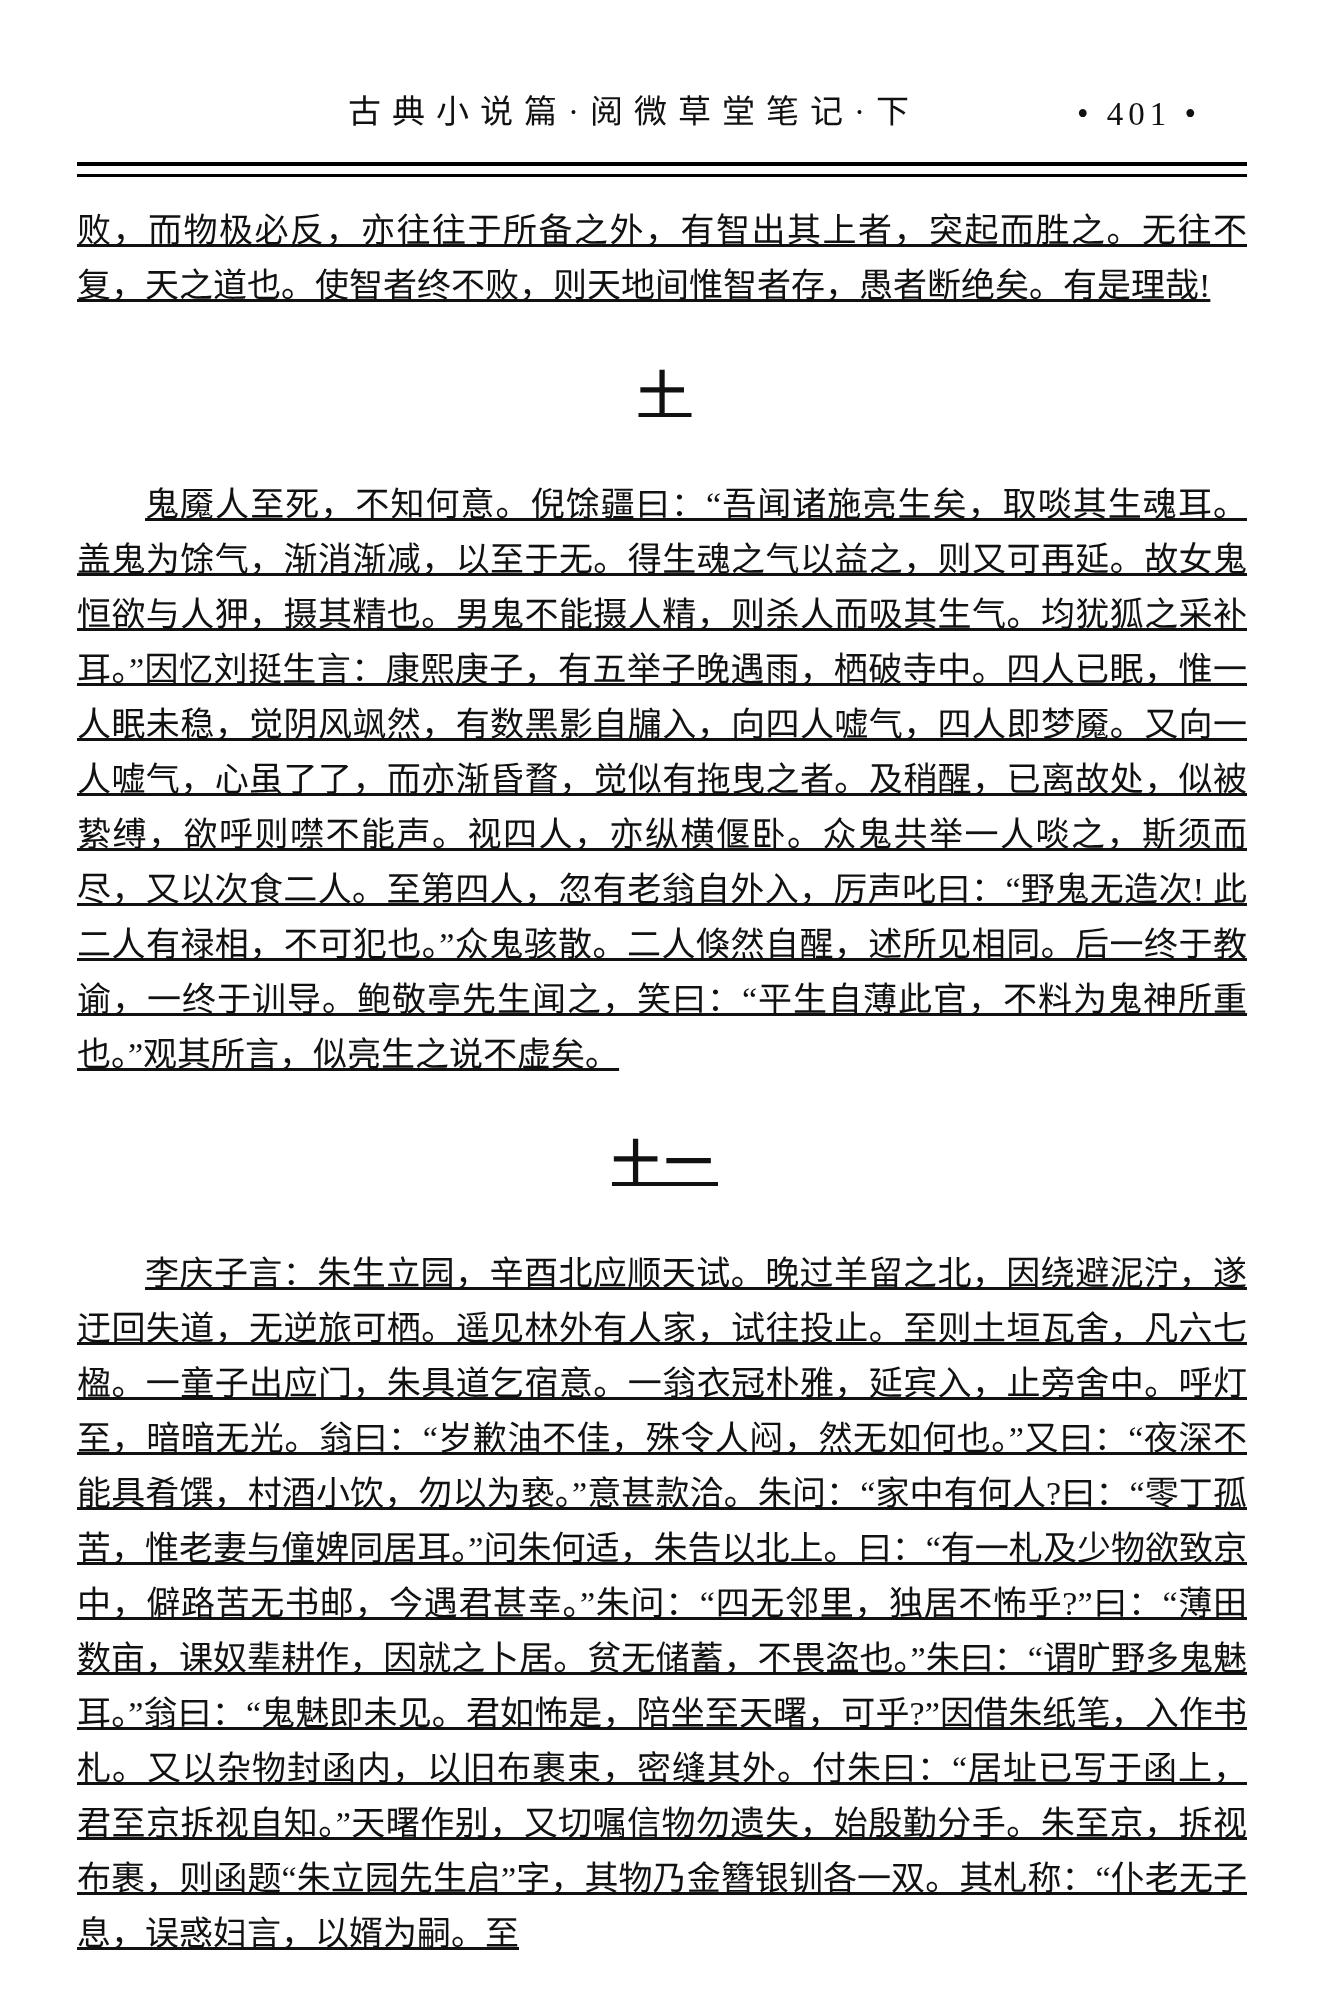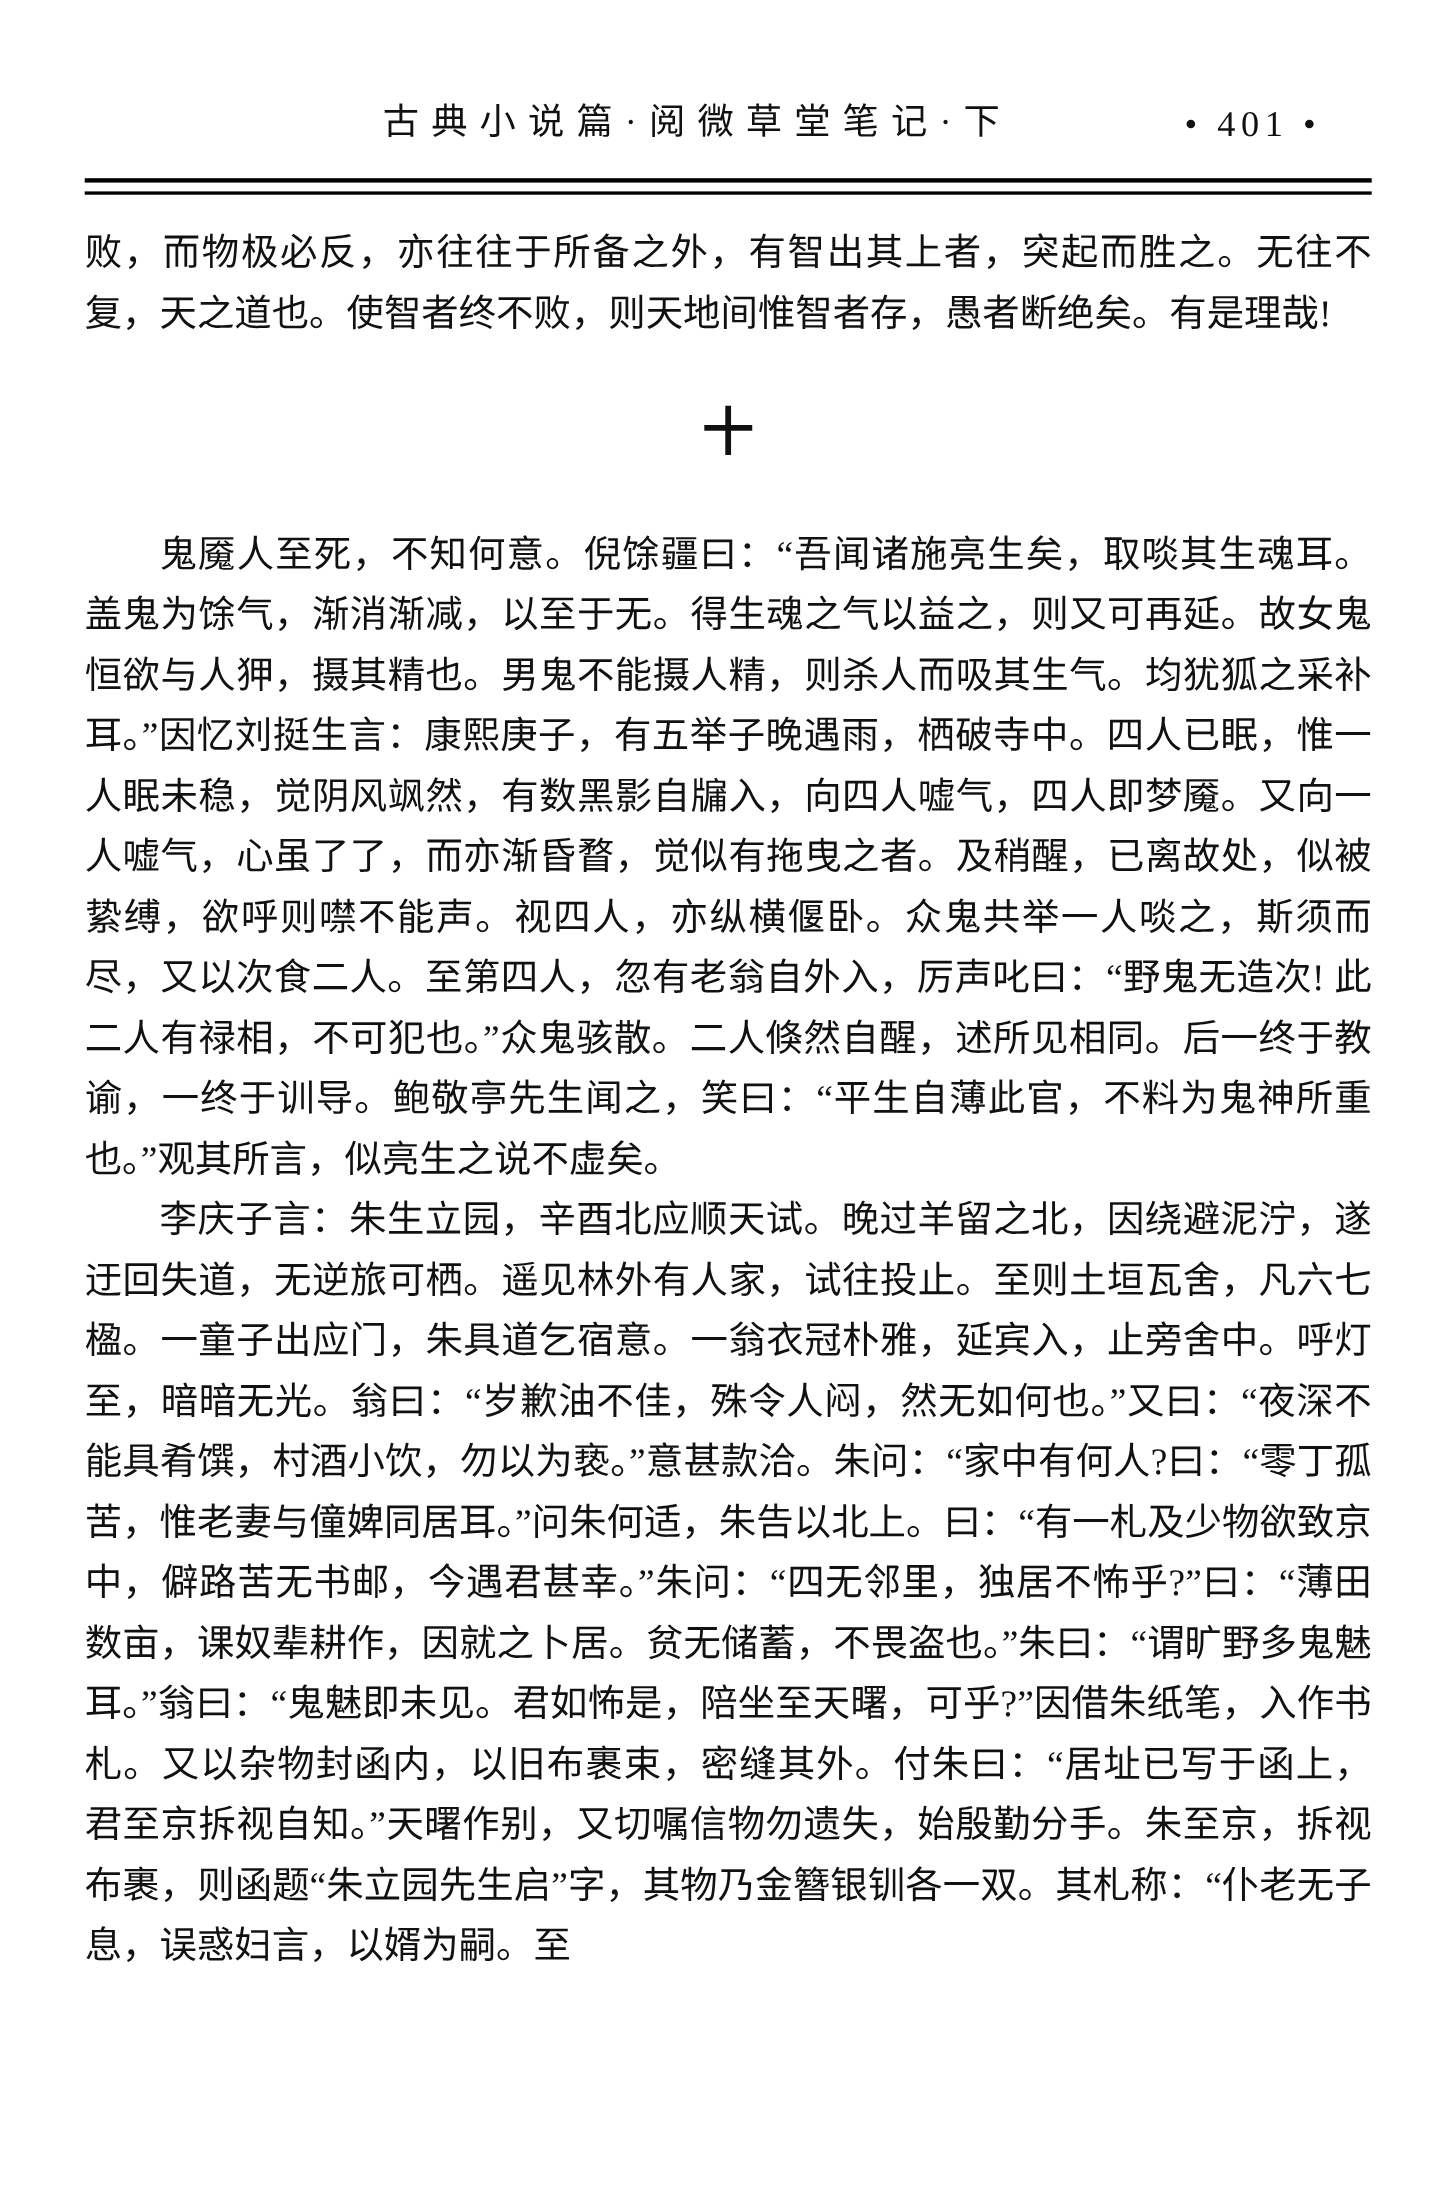--- a/index.html
+++ b/index.html
@@ -43,20 +43,21 @@
     white-space: nowrap;
   }
   .header-rule {
     margin-top: 20px;
     height: 8px;
     border-top: 4px solid #000000;
     border-bottom: 3px solid #000000;
   }
   main {
     margin-top: 26px;
+    text-decoration: underline;
   }
   .para {
     margin: 0;
     font-size: 34px;
     line-height: 55px;
     text-align: justify;
     text-justify: inter-character;
     text-indent: 2em;
     word-break: break-all;
   }
@@ -86,17 +87,18 @@
     <div class="header-rule"></div>
   </header>
 
   <main>
     <p class="para no-indent">败，而物极必反，亦往往于所备之外，有智出其上者，突起而胜之。无往不复，天之道也。使智者终不败，则天地间惟智者存，愚者断绝矣。有是理哉!</p>
 
     <h2 class="section-heading">十</h2>
 
     <p class="para">鬼魇人至死，不知何意。倪馀疆曰：“吾闻诸施亮生矣，取啖其生魂耳。盖鬼为馀气，渐消渐减，以至于无。得生魂之气以益之，则又可再延。故女鬼恒欲与人狎，摄其精也。男鬼不能摄人精，则杀人而吸其生气。均犹狐之采补耳。”因忆刘挺生言：康熙庚子，有五举子晚遇雨，栖破寺中。四人已眠，惟一人眠未稳，觉阴风飒然，有数黑影自牖入，向四人嘘气，四人即梦魇。又向一人嘘气，心虽了了，而亦渐昏瞀，觉似有拖曳之者。及稍醒，已离故处，似被絷缚，欲呼则噤不能声。视四人，亦纵横偃卧。众鬼共举一人啖之，斯须而尽，又以次食二人。至第四人，忽有老翁自外入，厉声叱曰：“野鬼无造次! 此二人有禄相，不可犯也。”众鬼骇散。二人倏然自醒，述所见相同。后一终于教谕，一终于训导。鲍敬亭先生闻之，笑曰：“平生自薄此官，不料为鬼神所重也。”观其所言，似亮生之说不虚矣。</p>
 
+    <h2 class="section-heading">十一</h2>
 
     <p class="para">李庆子言：朱生立园，辛酉北应顺天试。晚过羊留之北，因绕避泥泞，遂迂回失道，无逆旅可栖。遥见林外有人家，试往投止。至则土垣瓦舍，凡六七楹。一童子出应门，朱具道乞宿意。一翁衣冠朴雅，延宾入，止旁舍中。呼灯至，暗暗无光。翁曰：“岁歉油不佳，殊令人闷，然无如何也。”又曰：“夜深不能具肴馔，村酒小饮，勿以为亵。”意甚款洽。朱问：“家中有何人?曰：“零丁孤苦，惟老妻与僮婢同居耳。”问朱何适，朱告以北上。曰：“有一札及少物欲致京中，僻路苦无书邮，今遇君甚幸。”朱问：“四无邻里，独居不怖乎?”曰：“薄田数亩，课奴辈耕作，因就之卜居。贫无储蓄，不畏盗也。”朱曰：“谓旷野多鬼魅耳。”翁曰：“鬼魅即未见。君如怖是，陪坐至天曙，可乎?”因借朱纸笔，入作书札。又以杂物封函内，以旧布裹束，密缝其外。付朱曰：“居址已写于函上，君至京拆视自知。”天曙作别，又切嘱信物勿遗失，始殷勤分手。朱至京，拆视布裹，则函题“朱立园先生启”字，其物乃金簪银钏各一双。其札称：“仆老无子息，误惑妇言，以婿为嗣。至</p>
   </main>
 
 </div>
 
 </body></html>

